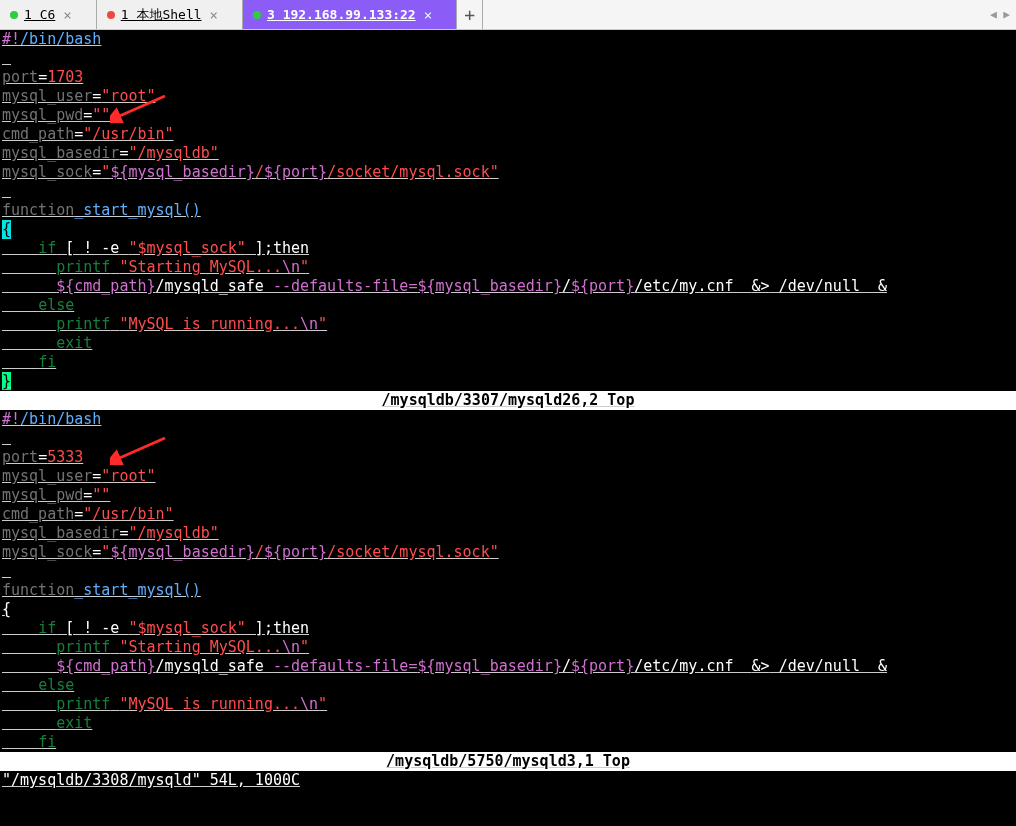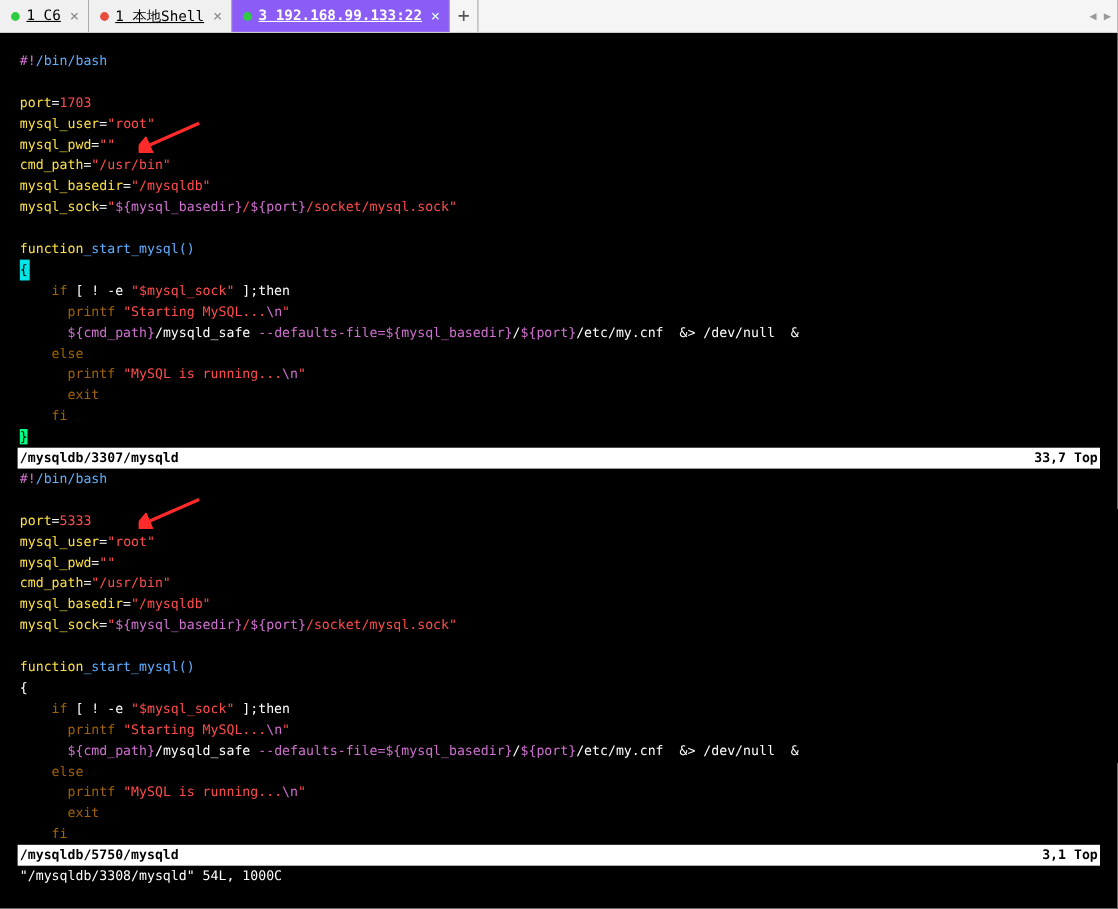--- a/index.html
+++ b/index.html
@@ -17,21 +17,21 @@
     height: 30px;
     background: #f5f5f5;
     border-bottom: 1px solid #ccc;
     display: flex;
     align-items: stretch;
     position: relative;
   }
   .tab {
     display: flex;
     align-items: center;
-    padding: 0 6px 0 10px;
+    padding: 0 22px 0 10px;
     border-right: 1px solid #aaa;
     background: #f0f0f0;
     cursor: pointer;
     gap: 6px;
     font-size: 13px;
   }
   .tab.active {
     background: #8b5cf6;
     color: #fff;
   }
@@ -63,43 +63,44 @@
     display: flex;
     align-items: center;
     gap: 4px;
     color: #999;
     font-size: 11px;
   }
   .terminal {
     flex: 1;
     background: #000;
     color: #ccc;
-    font-size: 12px;
+    font-size: 15px;
     line-height: 19px;
-    padding: 16px;
+    padding: 0;
     position: relative;
     overflow: hidden;
+    text-decoration: underline;
   }
   .term-line { white-space: pre; padding: 0 2px; min-height: 19px; }
   .status-bar {
     background: #ffffff;
     color: #000;
     font-weight: bold;
     padding: 0 2px;
     display: flex;
-    justify-content: space-between;
+    justify-content: center;
     height: 19px;
   }
   .cmd-line { background:#000; color:#fff; padding:0 2px; height:19px; }
   
   .c-mag  { color: #d070d0; } 
   .c-blue { color: #5fafff; }
-  .c-cyan { color: #fde047; }
+  .c-cyan { color: #737373; }
   .c-red  { color: #ff4d4d; }
-  .c-org  { color: #a16207; }
+  .c-org  { color: #15803d; }
   .c-wht  { color: #ffffff; }
   .cursor-block { background: #00e5e5; color:#000; display:inline-block; width:9px; }
   .cursor-brace { background:#00ff87; color:#000; }
   
   .arrow {
     position: absolute;
     pointer-events: none;
   }
   .arrow svg { display:block; }
   .terminal .pane { position: relative; }
@@ -154,21 +155,21 @@
     <div class="term-line"><span class="c-wht">    </span><span class="c-org">if</span><span class="c-wht"> [ ! -e </span><span class="c-red">"$mysql_sock"</span><span class="c-wht"> ];then</span></div>
     <div class="term-line"><span>      </span><span class="c-org">printf</span><span> </span><span class="c-red">"Starting MySQL...</span><span class="c-mag">\n</span><span class="c-red">"</span></div>
     <div class="term-line"><span>      </span><span class="c-mag">${cmd_path}</span><span class="c-wht">/mysqld_safe </span><span class="c-mag">--defaults-file=</span><span class="c-mag">${mysql_basedir}</span><span class="c-wht">/</span><span class="c-mag">${port}</span><span class="c-wht">/etc/my.cnf  </span><span class="c-wht">&amp;&gt;</span><span class="c-wht"> /dev/null  </span><span class="c-wht">&amp;</span></div>
     <div class="term-line"><span>    </span><span class="c-org">else</span></div>
     <div class="term-line"><span>      </span><span class="c-org">printf</span><span> </span><span class="c-red">"MySQL is running...</span><span class="c-mag">\n</span><span class="c-red">"</span></div>
     <div class="term-line"><span>      </span><span class="c-org">exit</span></div>
     <div class="term-line"><span>    </span><span class="c-org">fi</span></div>
     <div class="term-line"><span class="cursor-brace">}</span></div>
     <div class="status-bar">
       <span>/mysqldb/3307/mysqld</span>
-      <span><span>33,7</span><span>          </span><span>Top</span></span>
+      <span><span>26,2</span><span>          </span><span>Top</span></span>
     </div>
   </div>
 
   <div class="pane">
     <div class="arrow" style="left:110px; top:25px;">
       <svg width="60" height="30">
           <defs>
             <marker id="ah2" markerWidth="8" markerHeight="8" refX="2" refY="3" orient="auto">
               <path d="M0,0 L6,3 L0,6 Z" fill="#ff2a2a"></path>
             </marker>

